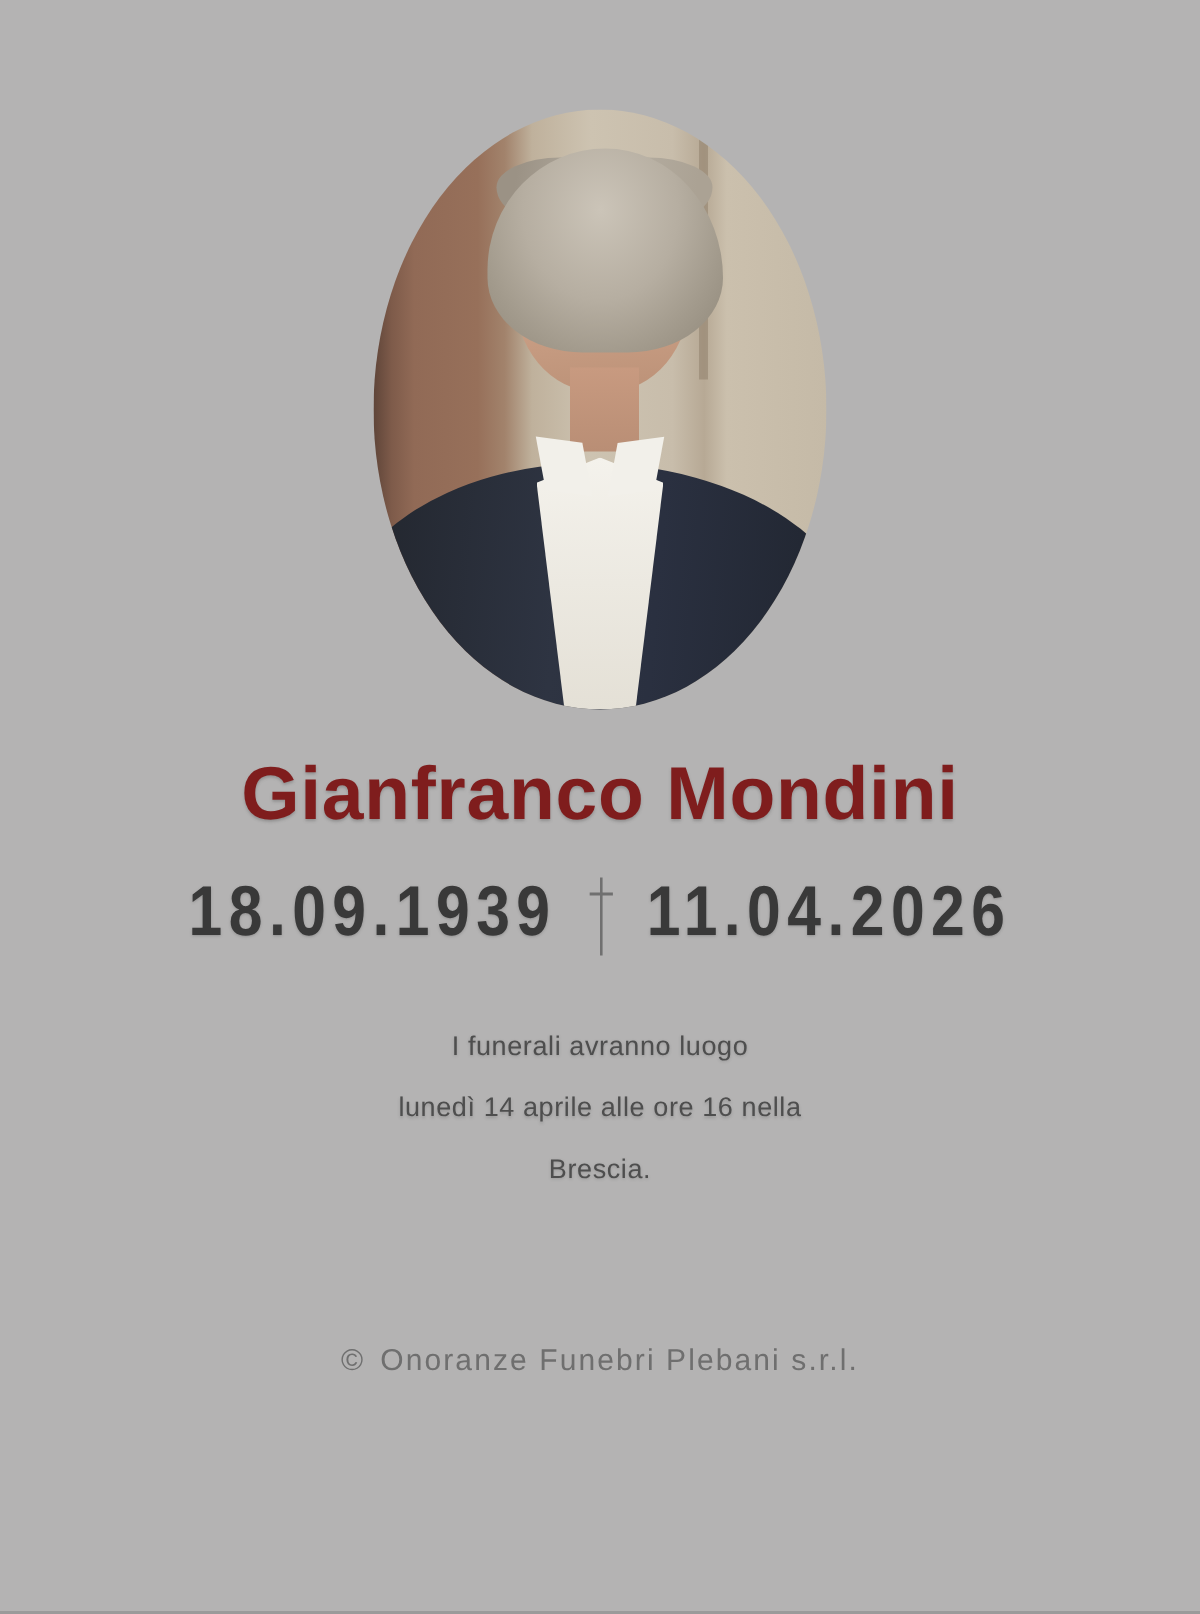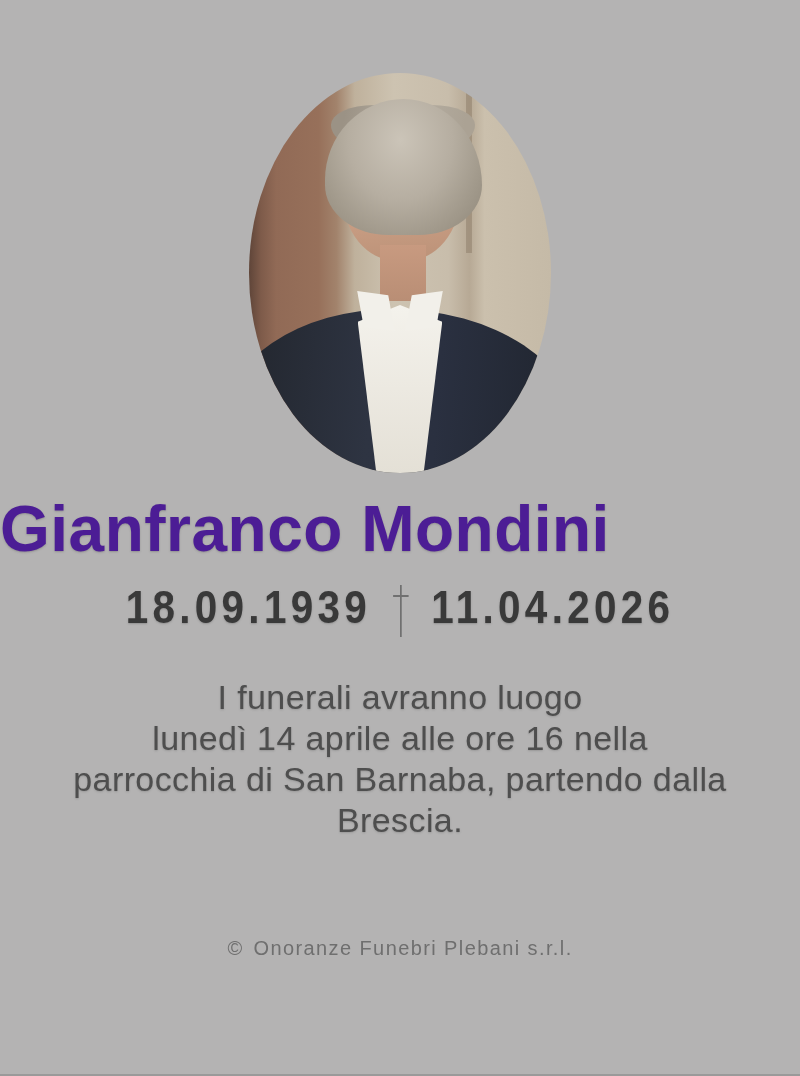--- a/index.html
+++ b/index.html
@@ -105,25 +105,26 @@
     bottom: 36%;
     width: 10%; height: 9%;
     background: #f2f0ea;
   }
   .collar-left  { left: 37%; transform: skewX(18deg) rotate(8deg); }
   .collar-right { left: 53%; transform: skewX(-18deg) rotate(-8deg); }
 
   
   .name {
     margin-top: 28px;
-    font-size: 64px;
+    text-align: center;
+    font-size: 50px;
     line-height: 56px;
     font-weight: bold;
     letter-spacing: .5px;
-    color: #4c1d95;
+    color: #7f1d1d;
     text-shadow: 0 1px 2px rgba(80,80,80,.35);
   }
 
   .dates-row {
     margin-top: 26px;
     height: 54px;
     display: flex;
     justify-content: center;
     align-items: flex-start;
     transform: scaleX(.86);
@@ -156,21 +157,21 @@
     content: "";
     position: absolute;
     left: 2px; right: 2px; top: 12px;
     height: 2px;
     background: #707070;
   }
 
   .announcement {
     margin-top: 40px;
     text-align: center;
-    font-size: 34px;
+    font-size: 18px;
     line-height: 41px;
     letter-spacing: .4px;
     color: #4e4e4e;
     text-shadow: 0 1px 2px rgba(90,90,90,.3);
   }
 
   .footer {
     margin-top: 96px;
     text-align: center;
     font-size: 20px;
@@ -206,21 +207,20 @@
 
 <div class="dates-row">
   <span class="date">18.09.1939</span>
   <span class="cross"></span>
   <span class="date">11.04.2026</span>
 </div>
 
 <div class="announcement">
     <div>I funerali avranno luogo</div>
     <div>lunedì 14 aprile alle ore 16 nella</div>
-    <div>parrocchia di San Barnaba, partendo dalla</div>
     <div>Brescia.</div>
   </div>
 
 <div class="footer">
   <span class="symbol">©</span><span>Onoranze Funebri Plebani s.r.l.</span>
 </div>
 
 <div class="bottom-line"></div>
 
 </body></html>

